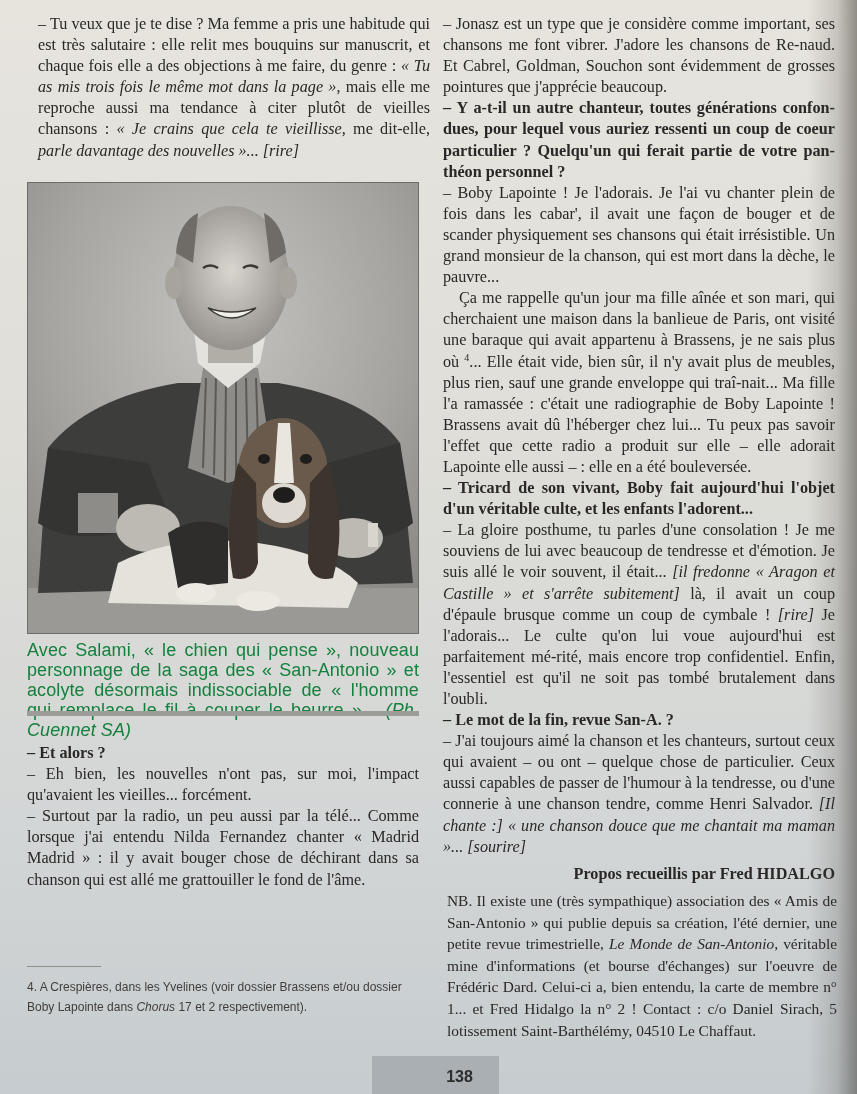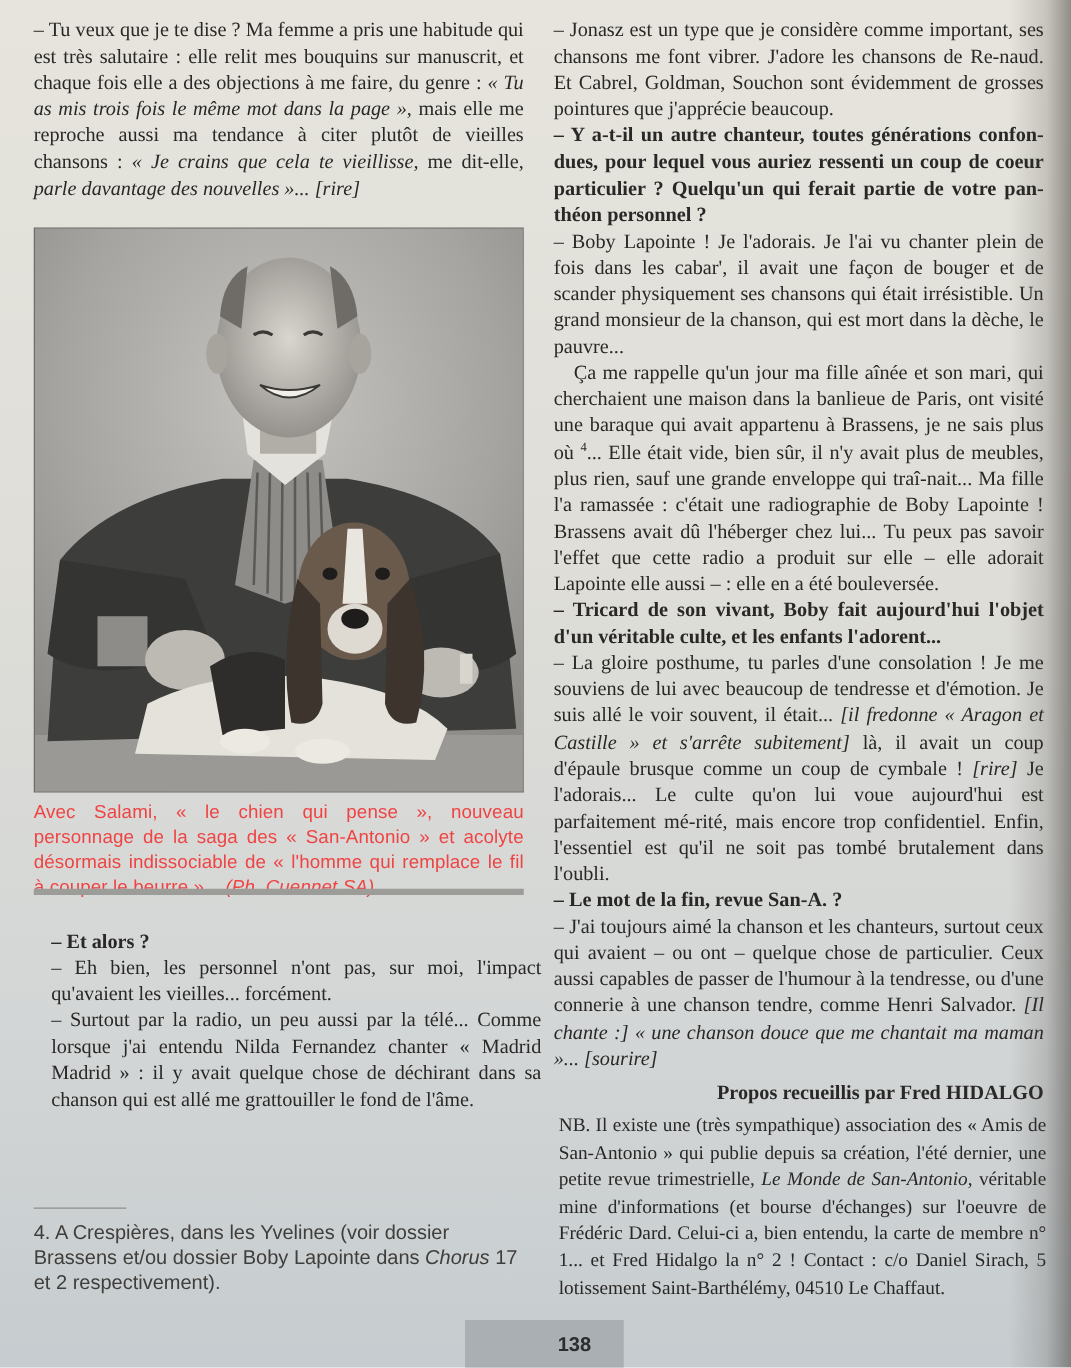--- a/index.html
+++ b/index.html
@@ -24,21 +24,21 @@
       background: linear-gradient(90deg, rgba(0,0,0,0) 0%, rgba(60,55,50,0.18) 60%, rgba(40,35,30,0.45) 100%);
       pointer-events: none;
     }
     .col {
       position: absolute;
       font-size: 16.2px;
       line-height: 21.1px;
       text-align: justify;
       hyphens: manual;
     }
-    .col-left { left: 27px; top: 14px; width: 392px; }
+    .col-left { left: 38px; top: 14px; width: 392px; }
     .col-right { left: 443px; top: 14px; width: 392px; }
     .col p { margin: 0; }
     .col p.indent { text-indent: 16px; }
     .b { font-weight: bold; }
     .i { font-style: italic; }
     .photo {
       position: absolute;
       left: 27px;
       top: 182px;
       width: 392px;
@@ -48,51 +48,51 @@
       overflow: hidden;
       background: radial-gradient(ellipse at 50% 35%, #bdbcb8 0%, #a9a8a4 45%, #8e8d89 100%);
     }
     .photo svg { display: block; }
     .caption {
       position: absolute;
       left: 27px;
       top: 640px;
       width: 392px;
       font-family: "Liberation Sans", "DejaVu Sans", sans-serif;
-      font-size: 15px;
+      font-size: 18px;
       line-height: 20px;
       text-align: justify;
-      color: #ef4444;
+      color: #15803d;
       letter-spacing: 0.1px;
       font-stretch: condensed;
     }
     .caption .credit { font-style: italic; }
     .sep-bar {
       position: absolute;
       left: 27px;
       top: 711px;
       width: 392px;
       height: 5px;
       background: #9c9c98;
     }
-    .col-left-bottom { left: 27px; top: 743px; width: 392px; margin-left: 14px; }
+    .col-left-bottom { left: 27px; top: 743px; width: 392px; }
     .fn-rule {
       position: absolute;
       left: 27px;
       top: 966px;
       width: 74px;
       border-top: 1px solid #8f8f8c;
     }
     .footnote {
       position: absolute;
       left: 27px;
       top: 977px;
       width: 395px;
       font-family: "Liberation Sans", "DejaVu Sans", sans-serif;
-      font-size: 16px;
+      font-size: 12px;
       line-height: 20px;
       color: #3f3e3b;
       text-align: left;
     }
     .signature {
       text-align: right;
       font-weight: bold;
       margin-top: 6px !important;
       font-size: 16.2px;
     }
@@ -209,22 +209,22 @@
     <ellipse cx="168" cy="410" rx="20" ry="10" fill="#ece9e3"></ellipse>
   </svg>
 </div>
 
 <div class="caption"><span>Avec Salami, « le chien qui pense », nouveau personnage de la saga des « San-Antonio » et acolyte désormais indissociable de « l'homme qui remplace le fil à couper le beurre »... </span><span class="credit">(Ph. Cuennet SA)</span></div>
 
 <div class="sep-bar"></div>
 
 <div class="col col-left-bottom">
   <p class="b">– Et alors ?</p>
-  <p>– Eh bien, les personnel n'ont pas, sur moi, l'impact qu'avaient les vieilles... forcément.</p>
-  <p>– Surtout par la radio, un peu aussi par la télé... Comme lorsque j'ai entendu Nilda Fernandez chanter « Madrid Madrid » : il y avait quelque chose de déchirant dans sa chanson qui est allé me grattouiller le fond de l'âme.</p>
+  <p>– Eh bien, les nouvelles n'ont pas, sur moi, l'impact qu'avaient les vieilles... forcément.</p>
+  <p>– Surtout par la radio, un peu aussi par la télé... Comme lorsque j'ai entendu Nilda Fernandez chanter « Madrid Madrid » : il y avait bouger chose de déchirant dans sa chanson qui est allé me grattouiller le fond de l'âme.</p>
 </div>
 
 <div class="fn-rule"></div>
 <div class="footnote"><span>4.</span><span> A Crespières, dans les Yvelines (voir dossier Brassens et/ou dossier Boby Lapointe dans </span><span class="i">Chorus</span><span> 17 et 2 respectivement).</span></div>
 
 <div class="col col-right">
   <p>– Jonasz est un type que je considère comme important, ses chansons me font vibrer. J'adore les chansons de Re-naud. Et Cabrel, Goldman, Souchon sont évidemment de grosses pointures que j'apprécie beaucoup.</p>
   <p class="b">– Y a-t-il un autre chanteur, toutes générations confon-dues, pour lequel vous auriez ressenti un coup de coeur particulier ? Quelqu'un qui ferait partie de votre pan-théon personnel ?</p>
   <p>– Boby Lapointe ! Je l'adorais. Je l'ai vu chanter plein de fois dans les cabar', il avait une façon de bouger et de scander physiquement ses chansons qui était irrésistible. Un grand monsieur de la chanson, qui est mort dans la dèche, le pauvre...</p>
   <p class="indent"><span>Ça me rappelle qu'un jour ma fille aînée et son mari, qui cherchaient une maison dans la banlieue de Paris, ont visité une baraque qui avait appartenu à Brassens, je ne sais plus où </span><sup>4</sup><span>... Elle était vide, bien sûr, il n'y avait plus de meubles, plus rien, sauf une grande enveloppe qui traî-nait... Ma fille l'a ramassée : c'était une radiographie de Boby Lapointe ! Brassens avait dû l'héberger chez lui... Tu peux pas savoir l'effet que cette radio a produit sur elle – elle adorait Lapointe elle aussi – : elle en a été bouleversée.</span></p>

